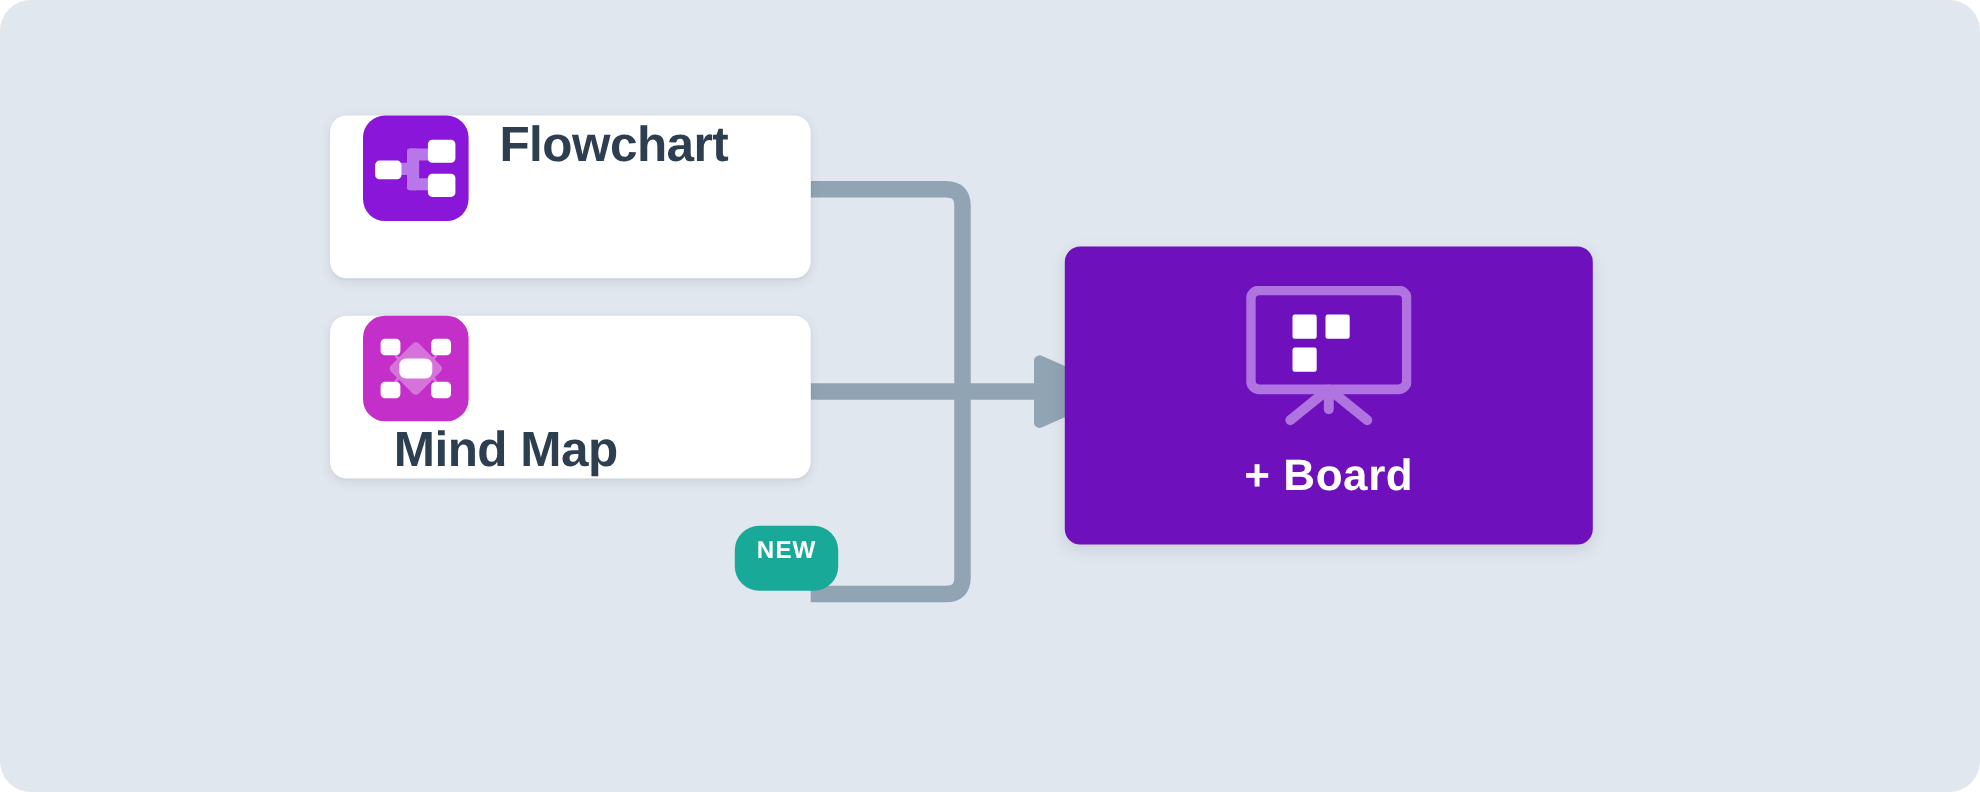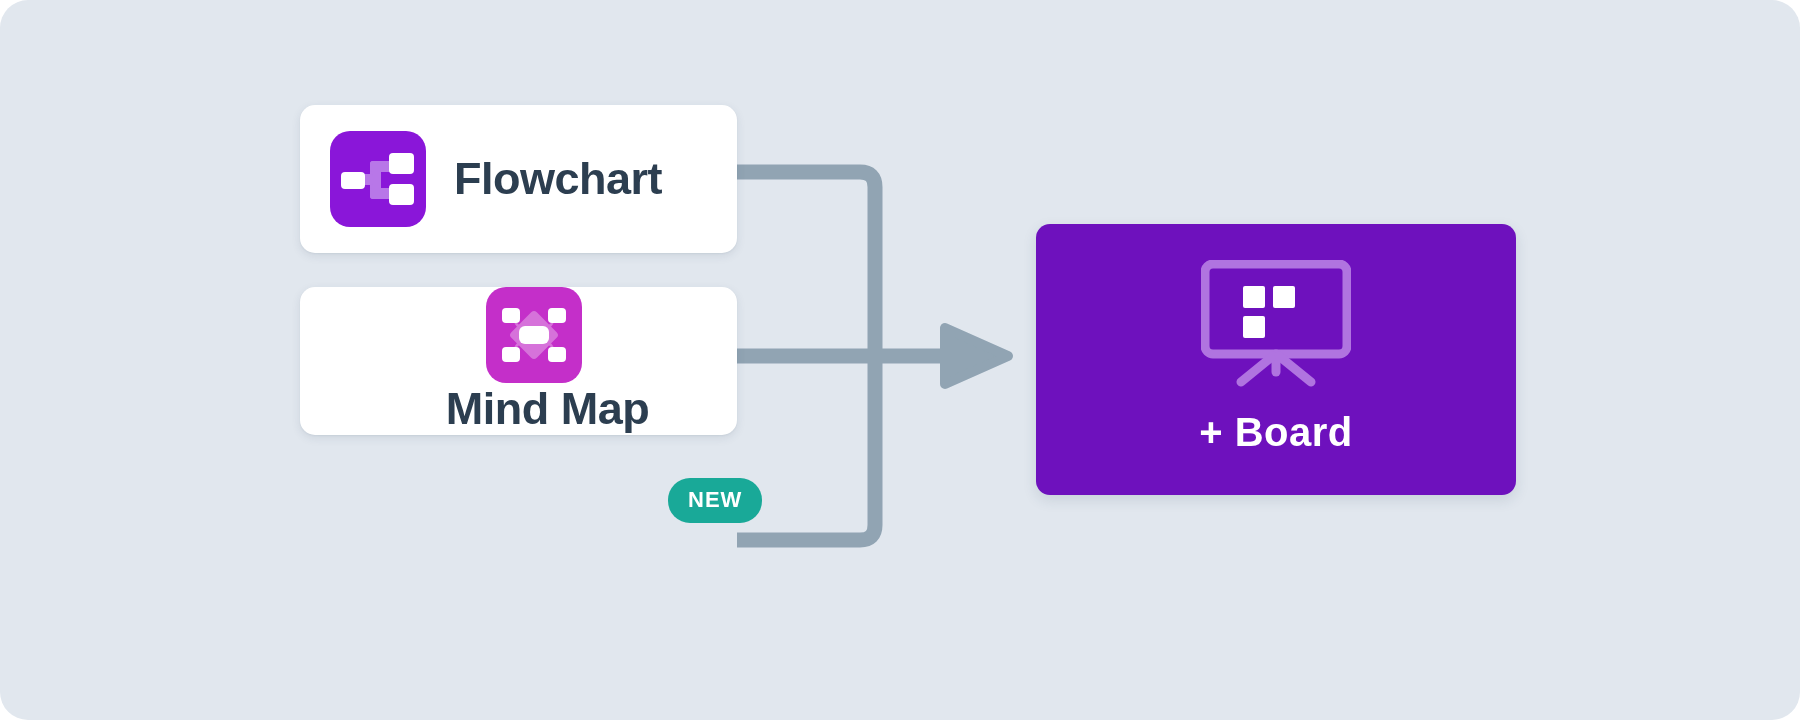--- a/index.html
+++ b/index.html
@@ -20,21 +20,20 @@
   
   .option-card {
     position:absolute;
     left:300px;
     width:437px;
     height:148px;
     background:#ffffff;
     border-radius:15px;
     box-shadow:0 3px 10px rgba(40,60,90,.10), 0 1px 2px rgba(40,60,90,.06);
     display:flex;
-    align-items:center;
     padding-left:30px;
   }
   #card-flowchart   { top:105px; }
   #card-mindmap     { top:287px;flex-direction:column; }
   #card-sticky      { top:469px; }
 
   .card-icon {
     width:96px; height:96px;
     border-radius:20px;
     flex:0 0 auto;
@@ -96,32 +95,32 @@
 
   
   #new-badge {
     position:absolute;
     left:668px; top:478px;
     background:#19a998;
     color:#ffffff;
     font-size:22px;
     font-weight:bold;
     letter-spacing:1px;
-    padding:9px 20px 10px;
+    padding:9px 20px 24px;
     border-radius:22px;
     z-index:8;
   }
 
   
   #connectors { position:absolute; left:0; top:0; width:1800px; height:720px; }
 
   
   #board-card {
     position:absolute;
-    left:1036px; top:224px;
+    left:968px; top:224px;
     width:480px; height:271px;
     background:#6e11bd;
     border-radius:14px;
     box-shadow:0 5px 14px rgba(40,60,90,.13);
     display:flex;
     flex-direction:column;
     align-items:center;
     justify-content:center;
   }
   #board-icon { width:150px; height:128px; position:relative; margin-top:-4px; }

